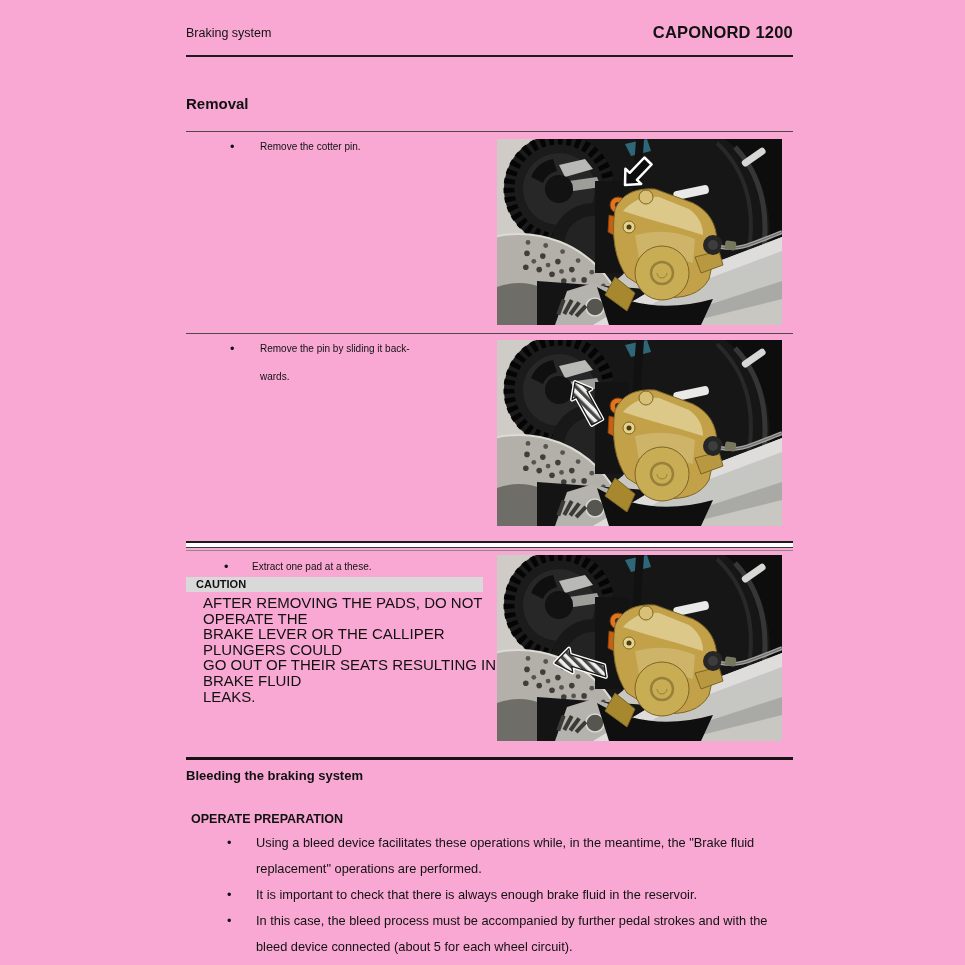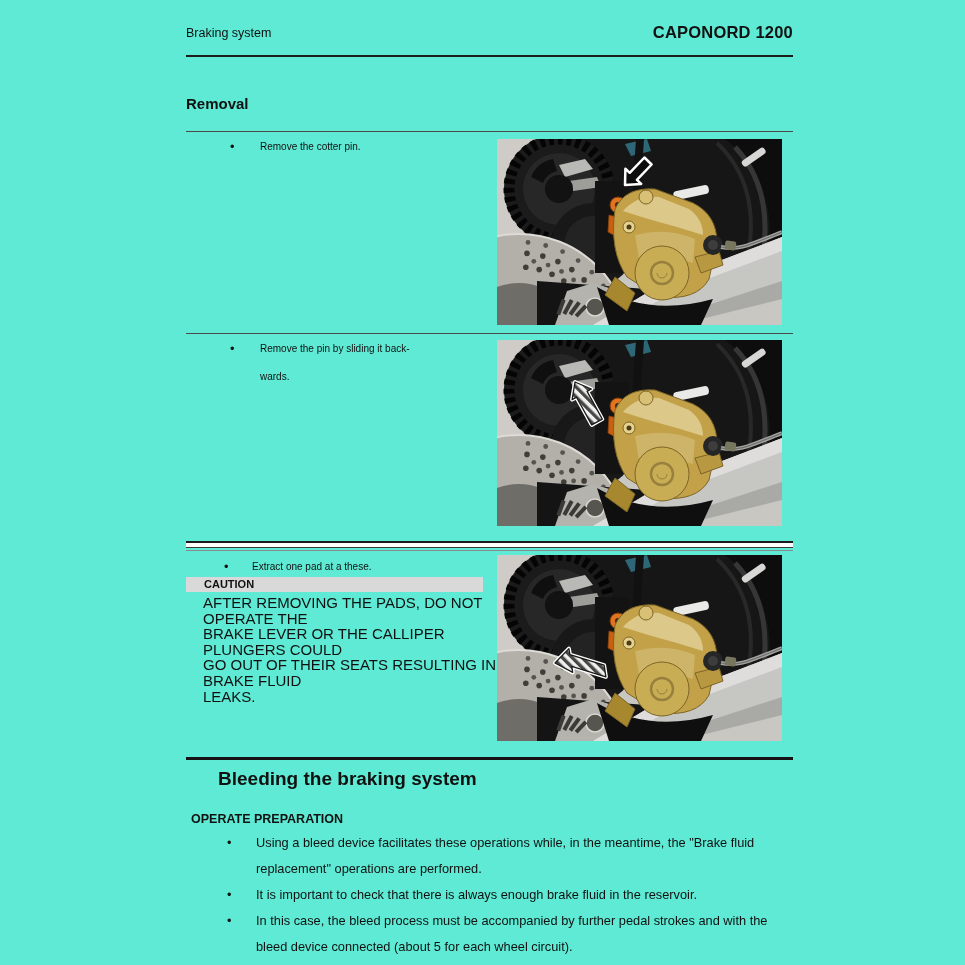--- a/index.html
+++ b/index.html
@@ -1,37 +1,37 @@
 <!DOCTYPE html>
 <html><head>
 <meta charset="utf-8">
 <style>
   html,body{margin:0;padding:0;background:#ffffff;}
   .page{
-    position:relative;width:965px;height:965px;background:#5eead4;
+    position:relative;width:965px;height:965px;background:#f9a8d4;
     font-family:"Liberation Sans","DejaVu Sans",sans-serif;color:#111;
     overflow:hidden;
   }
   .abs{position:absolute;}
   .rule{position:absolute;left:186px;width:607px;background:#1c1c1c;}
   .rule-thin{height:1px;background:#4a4a4a;}
   .rule-header{top:55px;height:2px;}
   .rule-thick{height:3px;background:#141414;}
   .rule-double{height:4px;background:#fff;border-top:2px solid #1a1a1a;border-bottom:1px solid #3a3a3a;}
   .hdr-left{left:186px;top:26px;font-size:12.5px;}
   .hdr-right{right:172px;top:23px;font-size:16.5px;font-weight:bold;letter-spacing:.2px;}
   .h-removal{left:186px;top:95px;font-size:15px;font-weight:bold;}
-  .h-bleeding{left:186px;top:768px;font-size:19px;font-weight:bold;margin-left:32px;}
+  .h-bleeding{left:186px;top:768px;font-size:13px;font-weight:bold;}
   .h-vehicle{left:191px;top:812px;font-size:12.5px;font-weight:bold;}
   .step{position:absolute;font-size:10px;line-height:28px;}
   .step .mark{position:absolute;left:0;top:0;}
   .step .txt{display:block;padding-left:30px;}
   .lines{white-space:pre-line;}
   .caution-bar{position:absolute;left:186px;top:577px;width:297px;height:15px;background:#d9d9d9;}
-  .caution-bar span{display:block;font-size:11px;font-weight:bold;line-height:15px;padding-left:18px;}
+  .caution-bar span{display:block;font-size:11px;font-weight:bold;line-height:15px;padding-left:10px;}
   .caution-text{position:absolute;left:203px;top:595px;width:302px;font-size:15px;font-weight:normal;line-height:15.6px;}
   .photo{position:absolute;width:285px;height:186px;display:block;background:#c9c7c2;}
   .blist{position:absolute;left:227px;top:830px;width:590px;font-size:12.8px;line-height:26px;}
   .bitem{position:relative;padding-left:29px;}
   .bitem .mark{position:absolute;left:0;top:0;}
   .mark::before{content:"\2022";font-size:12.8px;}
 </style>
 </head>
 <body>
 

